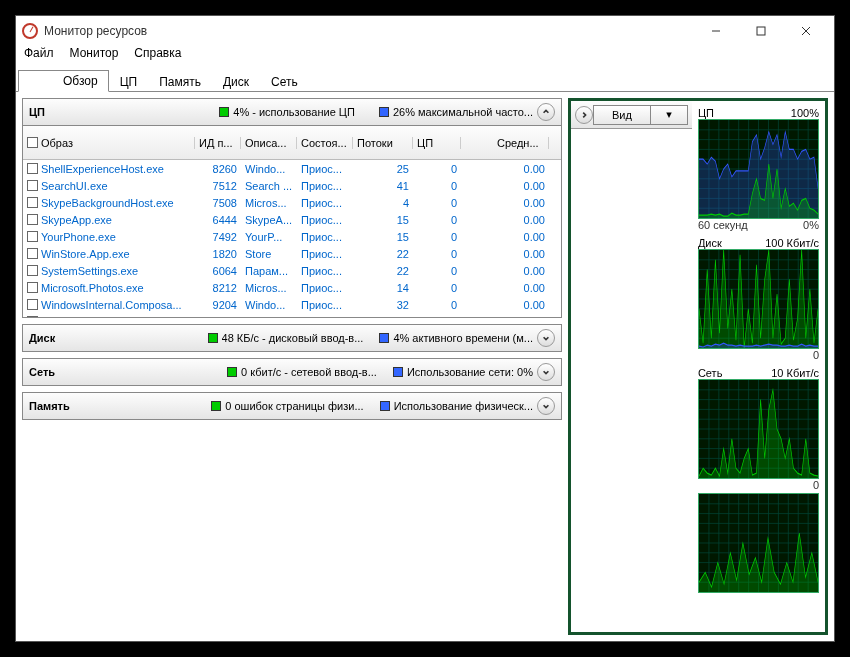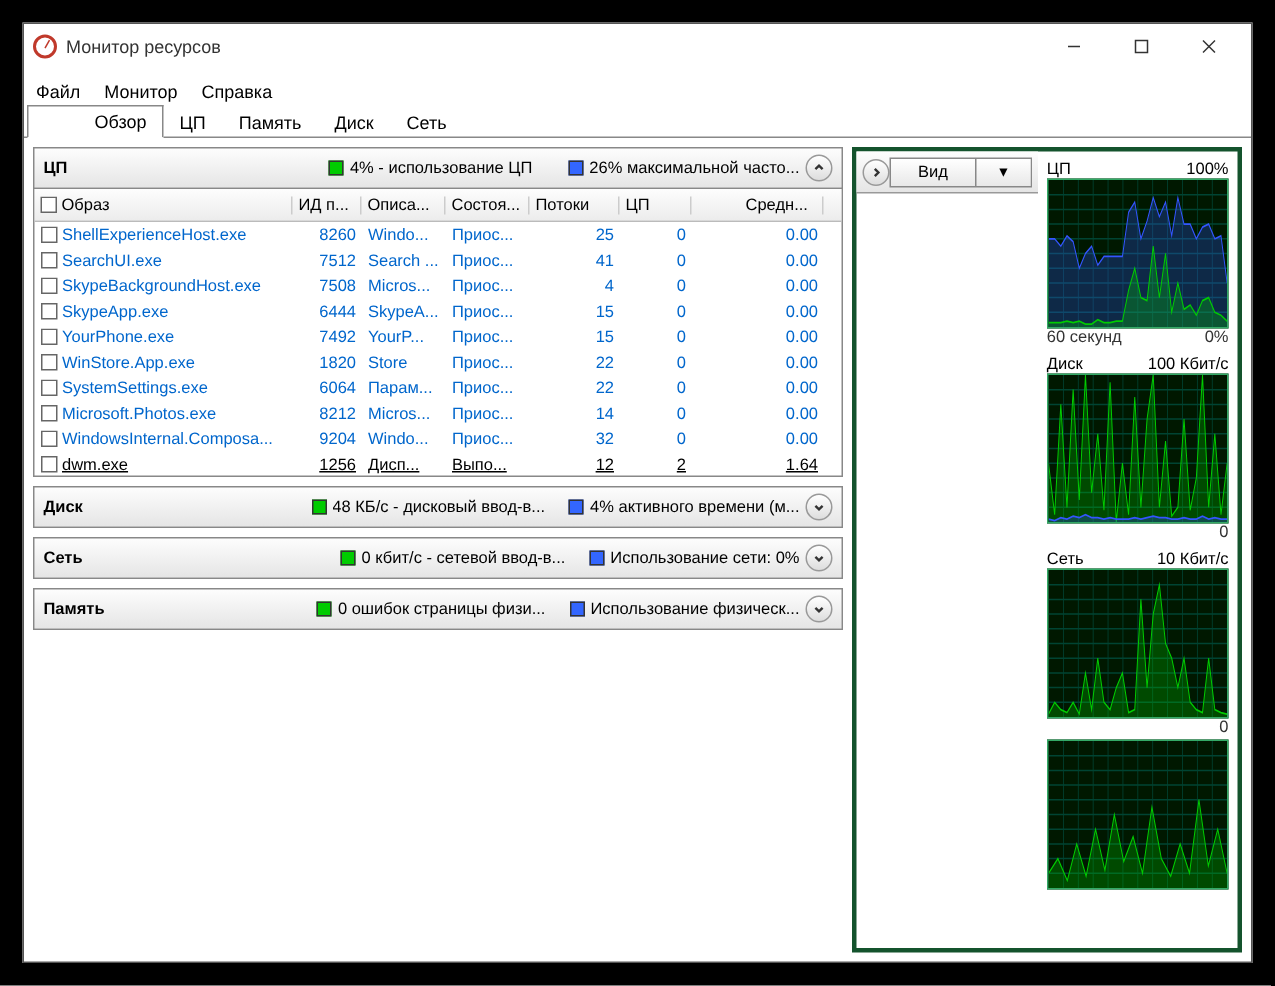--- a/index.html
+++ b/index.html
@@ -5,37 +5,37 @@
   * { box-sizing: border-box; font-family: "Segoe UI", Tahoma, sans-serif; }
   body { margin:0; background:#000; width:850px; height:657px; padding:15px; }
   .window { background:#fff; width:820px; height:627px; border:1px solid #555; display:flex; flex-direction:column; }
   .titlebar { height:30px; display:flex; align-items:center; padding:0 6px; }
   .titlebar .icon { width:16px; height:16px; margin-right:6px; border:2px solid #c0392b; border-radius:50%; position:relative; }
   .titlebar .icon::after{content:"";position:absolute;width:1px;height:6px;background:#c0392b;left:50%;top:1px;transform-origin:bottom;transform:translateX(-50%) rotate(30deg);}
   .titlebar .title { font-size:12px; color:#333; flex:1; }
   .winctl { display:flex; }
   .winctl div { width:45px; height:28px; display:flex; align-items:center; justify-content:center; color:#333; font-size:11px; }
   .winctl svg { stroke:#333; }
-  .menubar { height:22px; display:flex; align-items:flex-end; gap:16px; padding:0 8px; font-size:12px; color:#000;}
+  .menubar { height:22px; display:flex; align-items:flex-start; gap:16px; padding:0 8px; font-size:12px; color:#000;}
   .tabbar { height:24px; display:flex; align-items:flex-end; border-bottom:1px solid #888; padding-left:2px; }
   .tab { padding:3px 10px; font-size:12px; border:1px solid transparent; border-bottom: none; position: relative; top: 1px;}
   .tab.active { border:1px solid #888; border-bottom:1px solid #fff; background:#fff;padding-left:44px; }
   .content { flex:1; display:flex; gap:6px; padding:6px; overflow:hidden; }
   .left { width:540px; display:flex; flex-direction:column; gap:6px; }
   .right { flex:1; display:flex; flex-direction:row; border:3px solid #14532d; }
   .panel-header { height:28px; background:linear-gradient(#fdfdfd,#e5e5e5); border:1px solid #888; display:flex; align-items:center; font-size:11px; padding:0 6px; gap:4px;}
   .panel-header .label { font-weight:bold; min-width:55px;}
   .panel-header .stat { display:flex; align-items:center; gap:4px; }
   .sq { width:10px; height:10px; border:1px solid #333; }
   .sq.green{background:#0c0;} .sq.blue{background:#36f;}
   .panel-header .spacer { flex:1; }
   .chev-btn { width:18px; height:18px; border:1px solid #999; border-radius:50%; background:linear-gradient(#fff,#ddd); display:flex; align-items:center; justify-content:center; }
   .chev-btn svg { width:8px; height:8px; stroke:#333; stroke-width:2; fill:none; }
   .table-wrap { border:1px solid #888; border-top:none; height:192px; overflow:hidden; display:flex; flex-direction:column;}
-  .thead { display:flex; background:linear-gradient(#fdfdfd,#ececec); border-bottom:1px solid #bbb; height:22px; align-items:center; font-size:11px;}
+  .thead { display:flex; background:linear-gradient(#fdfdfd,#ececec); border-bottom:1px solid #bbb; height:34px; align-items:center; font-size:11px;}
   .thead .col { padding:0 4px; border-right:1px solid #ccc; white-space:nowrap; overflow:hidden; text-overflow:ellipsis;}
   .tbody { flex:1; overflow-y:auto; overflow-x:hidden;}
   .row { display:flex; height:17px; font-size:11px; color:#0066cc; align-items:center; }
   .row .cell { padding:0 4px; white-space:nowrap; overflow:hidden; text-overflow:ellipsis;}
   .c0{width:172px;display:flex;align-items:center;gap:3px;} .c1{width:46px;text-align:right;} .c2{width:56px;} .c3{width:56px;} .c4{width:60px;text-align:right;} .c5{width:48px;text-align:right;} .c6{width:56px;text-align:right;margin-left:32px;}
   .thead .c0{display:flex;align-items:center;gap:3px;} .thead .c4,.thead .c5,.thead .c6,.thead .c1{text-align:left;}
   .ck { width:11px;height:11px;border:1px solid #666;background:#fff;flex-shrink:0;}
   .row.blk { color:#000;text-decoration:underline; }
   .view-bar { height:28px; background:linear-gradient(#fdfdfd,#e5e5e5); border-bottom:1px solid #999; display:flex; align-items:center; justify-content:space-between; padding:0 4px;}
   .view-btn{ display:flex; align-items:center; border:1px solid #888; height:20px;}

